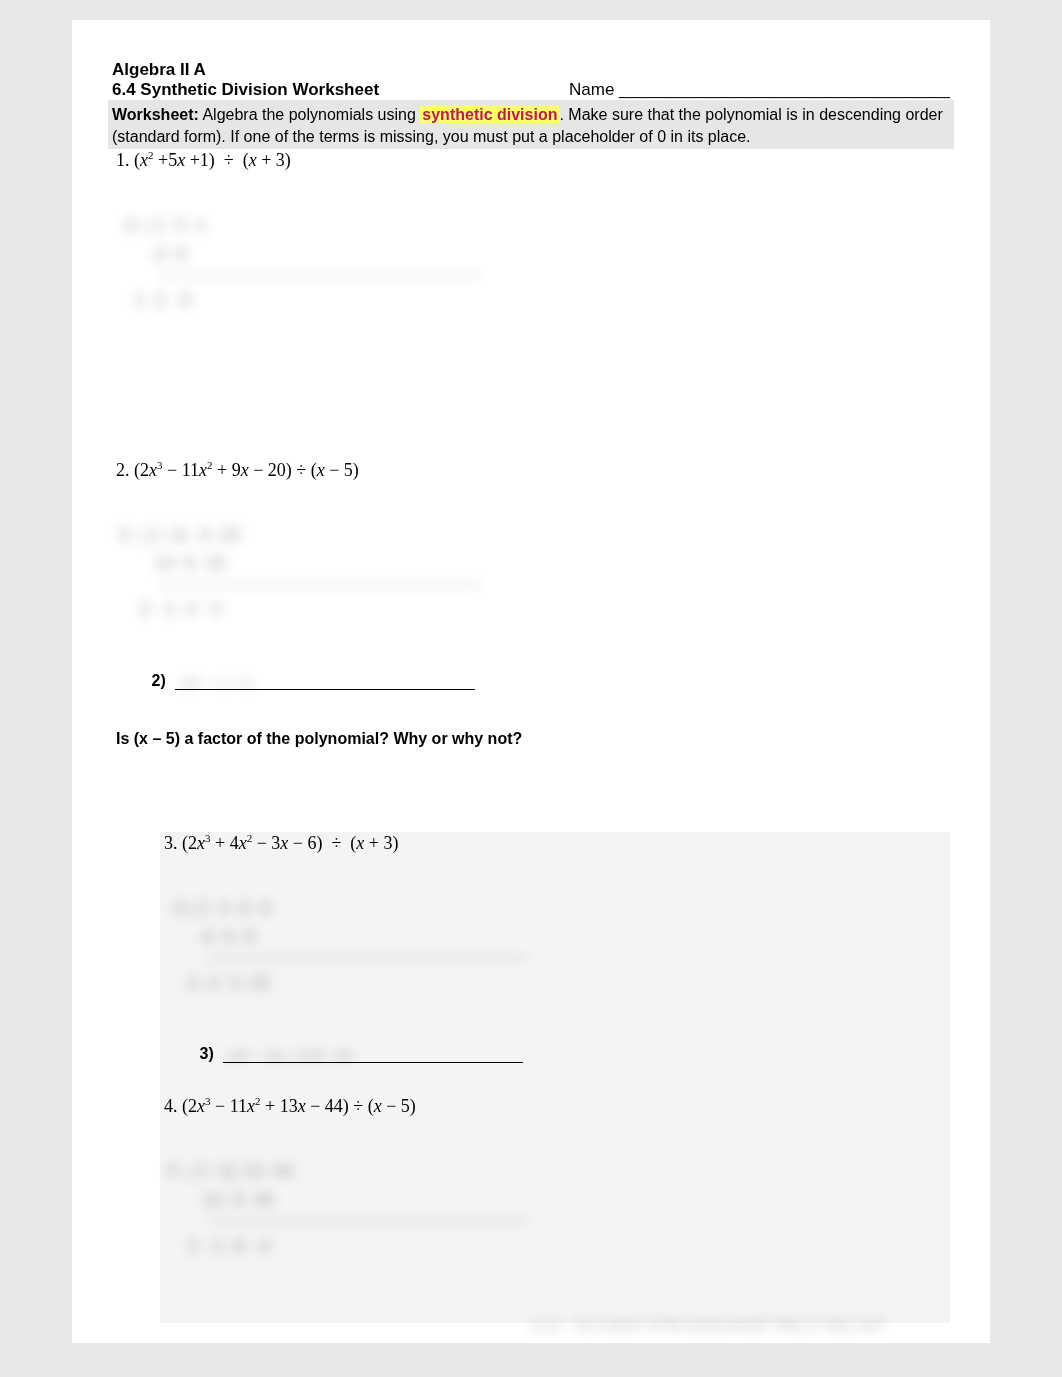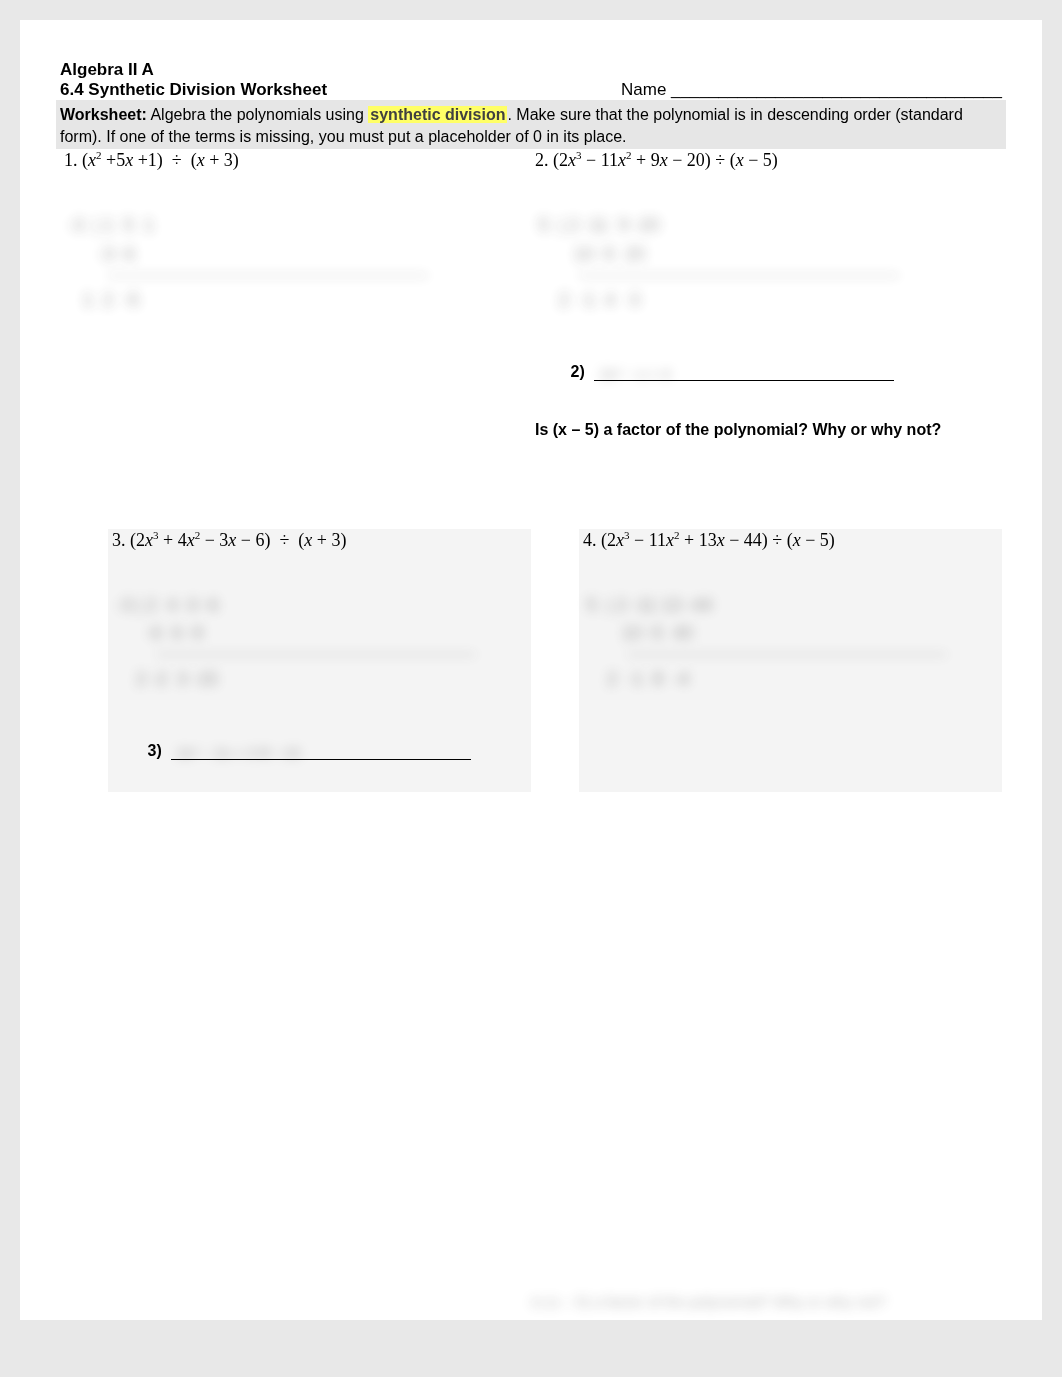--- a/index.html
+++ b/index.html
@@ -4,46 +4,46 @@
 <style>
   body {
     margin: 0;
     background: #e8e8e8;
     font-family: Arial, Helvetica, sans-serif;
     display: flex;
     justify-content: center;
     padding: 20px 0;
   }
   .page {
-    width: 1022px;
+    width: 918px;
     background: #fff;
     padding: 40px 40px 20px 40px;
     box-sizing: border-box;
     min-height: 1300px;
     position: relative;
   }
   .hdr-line1 { font-weight: bold; font-size: 17px; }
   .hdr-row { display: flex; justify-content: space-between; align-items: baseline; }
   .hdr-line2 { font-weight: bold; font-size: 17px; }
   .name-lbl { font-size: 17px; white-space: pre; }
 
   .directions {
     font-family: "Comic Sans MS", cursive, sans-serif;
     font-size: 16px;
     line-height: 1.35;
     background: #e6e6e6;
     padding: 4px 4px 2px 4px;
     margin: 0 -4px;
   }
   .directions b { font-weight: bold; }
-  .hl { background: #ffff66; color: #404040; font-weight: bold; padding: 0 2px; }
+  .hl { background: #ffff66; color: #be185d; font-weight: bold; padding: 0 2px; }
 
   .grid2 {
     display: grid;
-    grid-template-columns: 1fr 1fr;
+    grid-template-columns: 1fr;
     column-gap: 0;
   }
   .cell { padding: 0 4px 14px 4px; }
   .cell.shade { background: #f4f4f4; margin-left: 48px; }
 
   .problem {
     font-family: "Times New Roman", serif;
     font-size: 18px;
     white-space: nowrap;
   }

